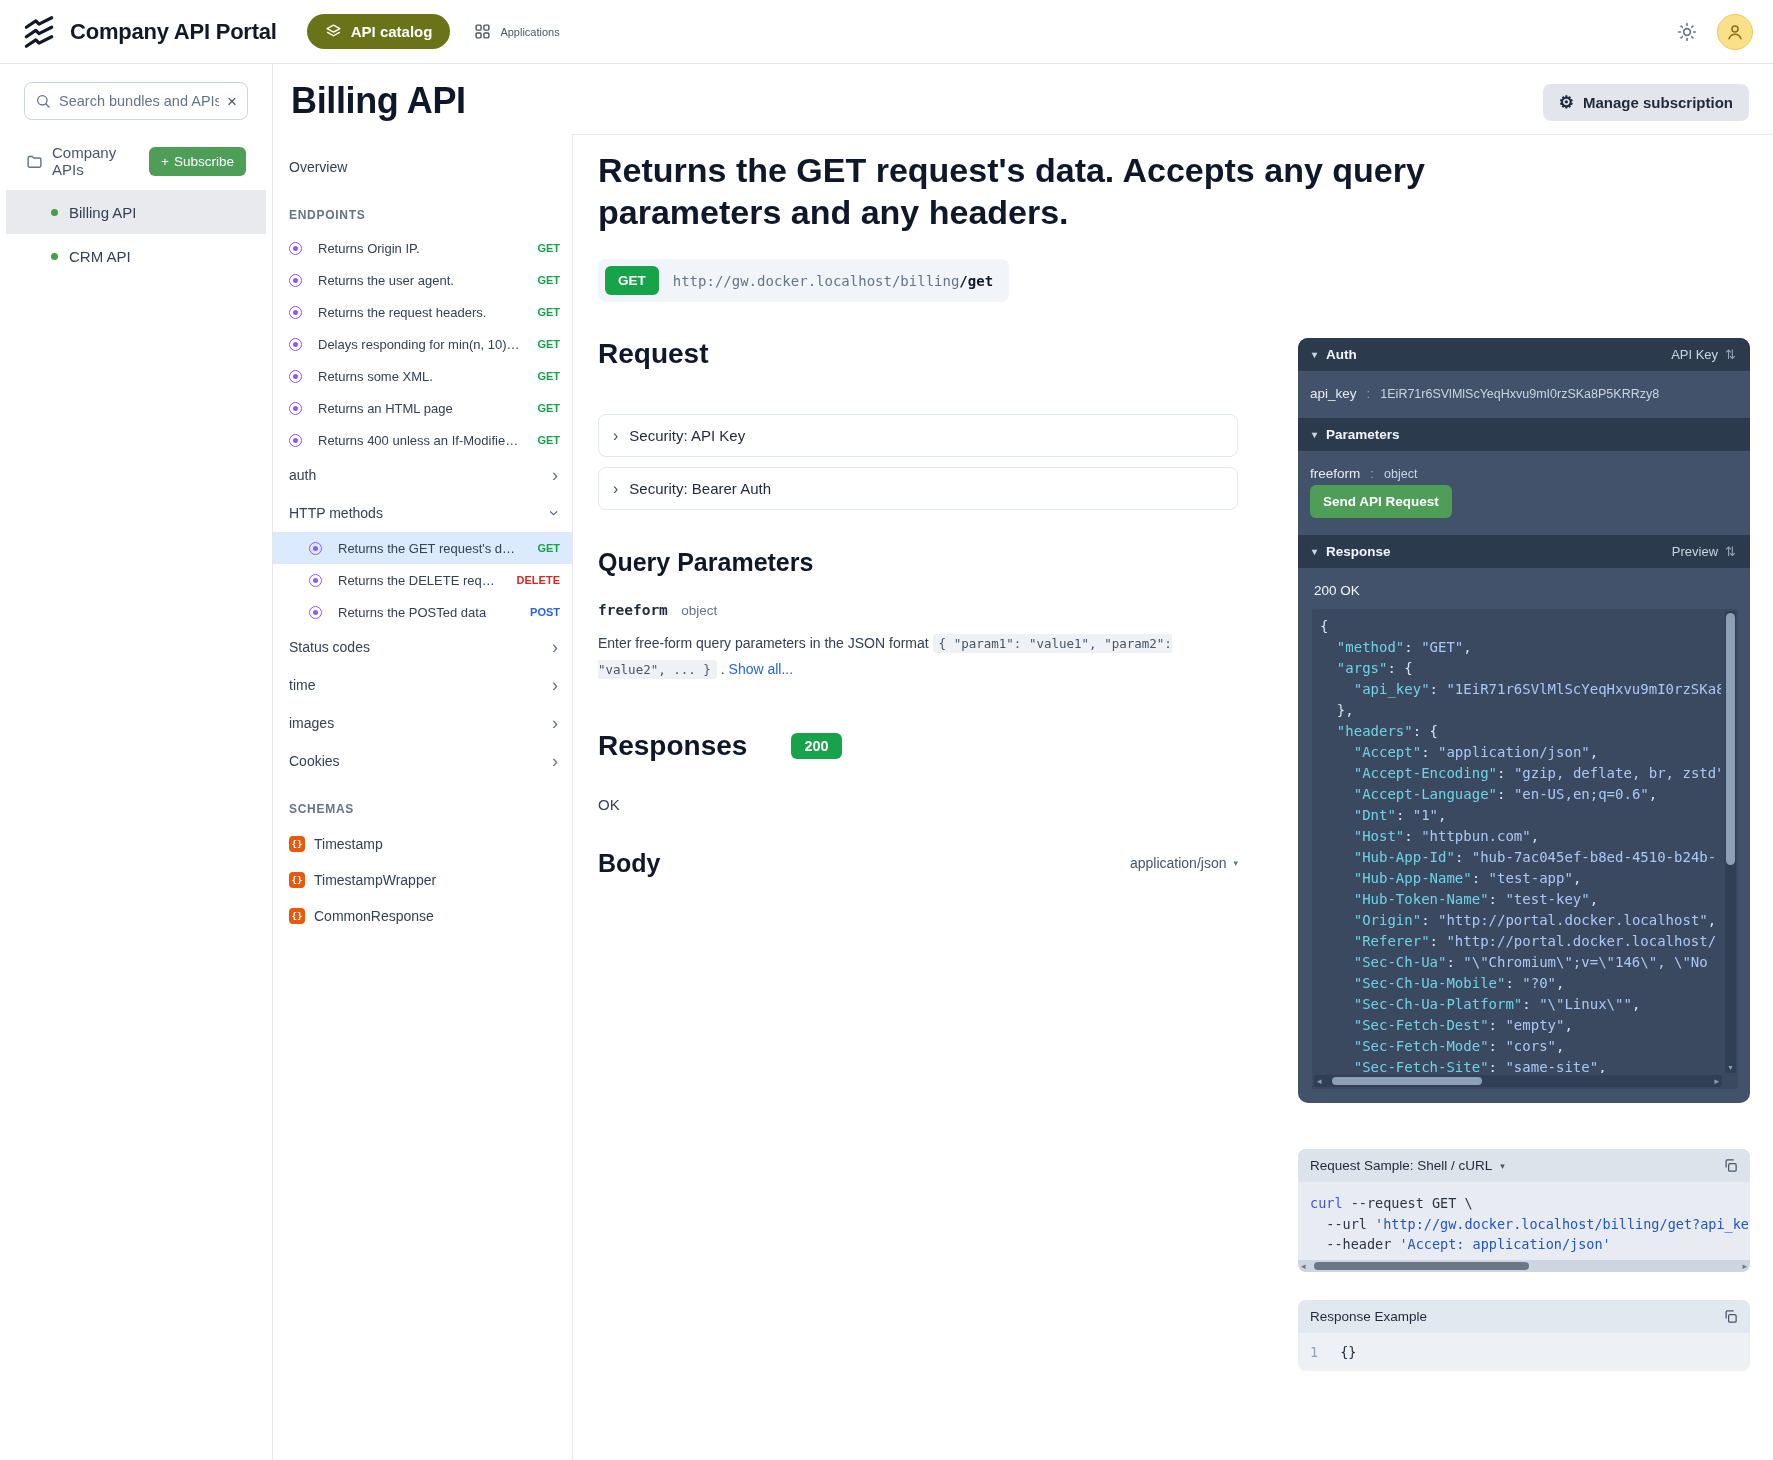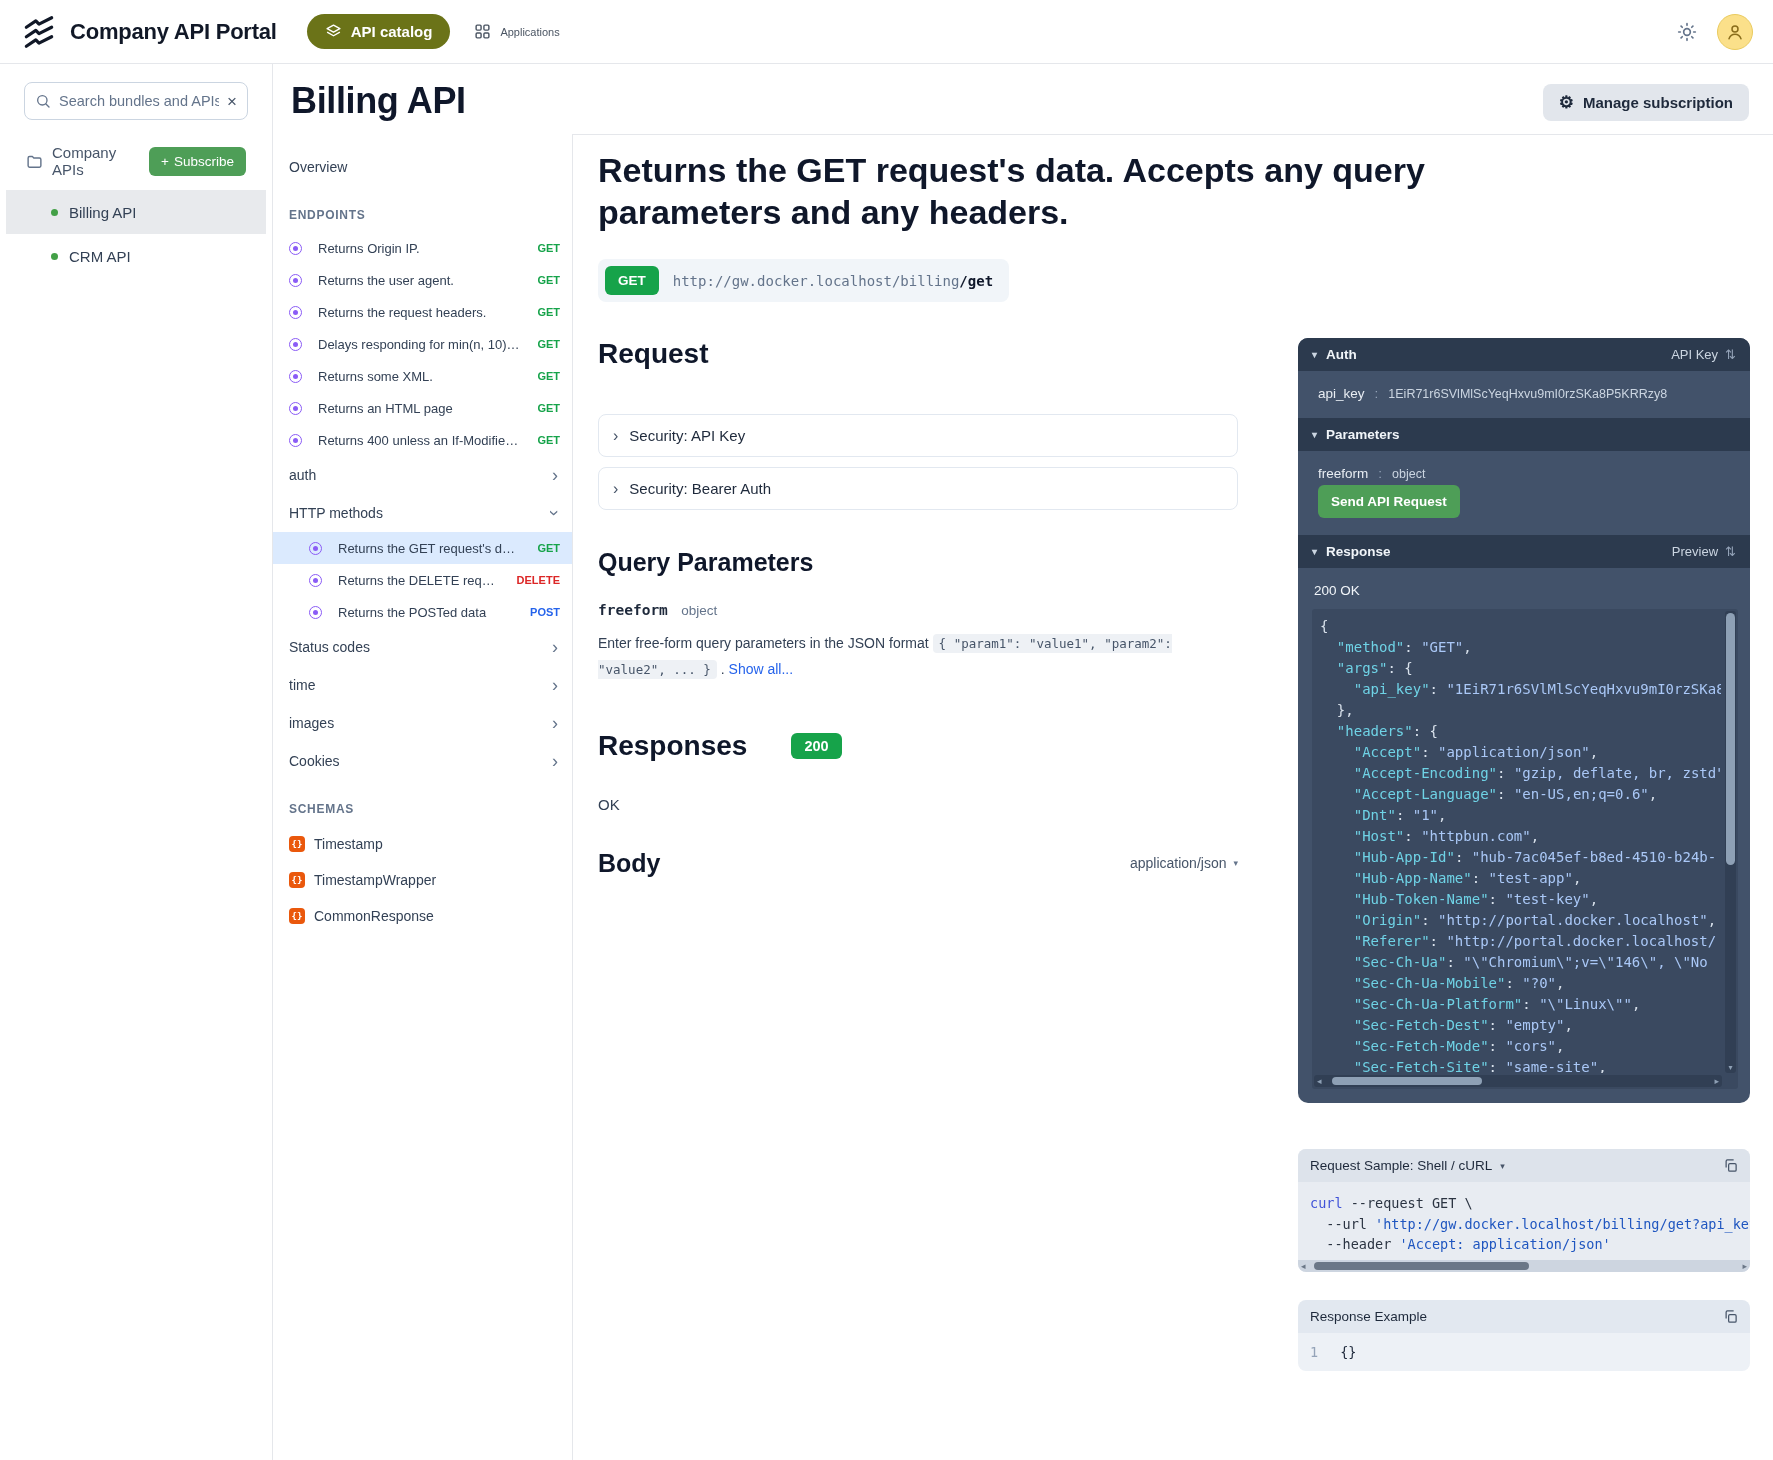--- a/index.html
+++ b/index.html
@@ -83,21 +83,21 @@
   .body-row{display:flex;align-items:center;justify-content:space-between;margin-top:36px}
   .content-type{font-size:14px;color:#475569;display:flex;gap:7px;align-items:center;cursor:pointer}
   .caret-sm{font-size:9px;color:#64748b}
 
   
   .playground{background:#42526a;border-radius:10px;overflow:hidden;color:#e2e8f0}
   .pg-head{display:flex;align-items:center;background:#2c3a4e;padding:9px 14px;font-size:13.5px;font-weight:600;color:#f1f5f9;gap:9px;cursor:pointer}
   .pg-head .right{margin-left:auto;display:flex;align-items:center;gap:7px;font-weight:500;color:#cbd5e1;font-size:13px;cursor:pointer}
   .caret{font-size:10px;color:#cbd5e1;line-height:1}
   .updown{color:#94a3b8;font-size:13px;line-height:1}
-  .pg-body{padding:15px 20px 17px}
+  .pg-body{padding:15px 12px 17px}
   .kv{display:flex;align-items:baseline;gap:10px;font-size:13.5px}
   .kv .k{color:#e8edf3}
   .kv .c{color:#94a3b8}
   .kv .v{color:#cbd5e1;font-size:12.5px}
   .btn-send{background:#4e9e57;color:#fff;border:none;border-radius:6px;font-size:13.5px;font-weight:600;padding:9px 13px;margin-top:4px;cursor:pointer;display:block}
   .status{font-size:13.5px;color:#f1f5f9;padding:15px 16px 9px}
   .resp-wrap{position:relative;margin:2px 12px 14px 14px;background:#3a4960;height:480px;border-radius:3px}
   .resp-code{position:absolute;inset:7px 17px 16px 8px;overflow:hidden;font-family:"DejaVu Sans Mono",monospace;font-size:14px;line-height:21px;white-space:pre;color:#d9e2ec}
   .cl{white-space:pre}
   .tk-k{color:#6fd3e6}

